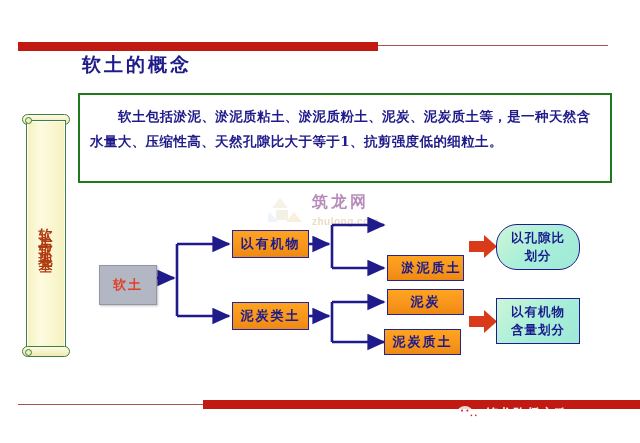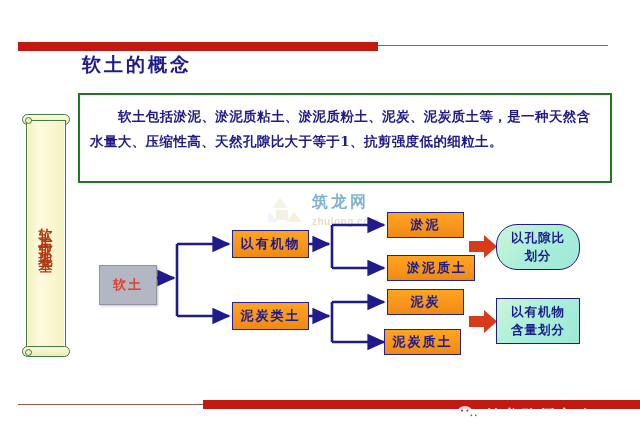--- a/index.html
+++ b/index.html
@@ -58,21 +58,21 @@
     font-size:13.5px;font-weight:bold;color:#1f1b8a;
     line-height:25px;text-indent:28px;letter-spacing:0.4px;
   }
 
   
   .wm{position:absolute;left:268px;top:190px;width:130px;height:46px;opacity:.5;pointer-events:none;}
   .wm-logo{position:absolute;left:0;top:6px;width:40px;height:30px;}
   .wm-txt{
     position:absolute;left:44px;top:2px;
     font-family:"DejaVu Serif","Liberation Serif",serif;
-    font-size:16px;font-weight:bold;color:#0369a1;letter-spacing:3px;white-space:nowrap;
+    font-size:16px;font-weight:bold;color:#701a75;letter-spacing:3px;white-space:nowrap;
   }
   .wm-sub{
     position:absolute;left:44px;top:26px;
     font-family:"Liberation Sans",sans-serif;
     font-size:10px;font-weight:bold;color:#d8b88a;letter-spacing:.5px;white-space:nowrap;
   }
 
   
   .fc{position:absolute;left:0;top:0;width:640px;height:443px;}
   .node{
@@ -95,21 +95,21 @@
     border:1px solid #1f1b8a;color:#1a1a8c;font-size:12.5px;
     line-height:18px;letter-spacing:1px;
   }
 
   
   .ftr-line{position:absolute;left:18px;top:404px;width:186px;height:1px;background:#a3554f;}
   .ftr-bar{position:absolute;left:203px;top:400px;width:437px;height:9px;background:#c01a12;}
   .ftr-brand{
     position:absolute;left:485px;top:405px;
     font-family:"DejaVu Sans","Liberation Sans",sans-serif;
-    font-size:17px;font-weight:bold;color:#ffffff;letter-spacing:1px;white-space:nowrap;
+    font-size:13px;font-weight:bold;color:#ffffff;letter-spacing:1px;white-space:nowrap;
     opacity:.92;
   }
   .ftr-wechat{position:absolute;left:455px;top:404px;width:26px;height:20px;opacity:.9;}
 </style>
 </head>
 <body>
 
 <div class="slide">
 
   <div class="hdr-bar"></div>
@@ -171,22 +171,21 @@
         <path d="M469,241 L484,241 L484,235 L497,246.5 L484,258 L484,252 L469,252 Z"></path>
         <path d="M469,316 L484,316 L484,310 L497,321.5 L484,333 L484,327 L469,327 Z"></path>
       </g>
     </svg>
 
     <div class="node n-gray" style="left:99px;top:265px;width:58px;height:40px;">软土</div>
 
     <div class="node n-orange" style="left:232px;top:230px;width:77px;height:28px;">以有机物</div>
     <div class="node n-orange" style="left:232px;top:302px;width:77px;height:28px;">泥炭类土</div>
 
-    <div class="node n-orange" style="left:387px;top:212px;width:77px;height:26px;">淤泥</div>
-    <div class="node n-orange" style="left:387px;top:255px;width:88px;height:26px;padding-left:12px;">淤泥质土</div>
+    <div class="node n-orange" style="left:387px;top:255px;width:77px;height:26px;padding-left:12px;">淤泥质土</div>
     <div class="node n-orange" style="left:387px;top:289px;width:77px;height:26px;">泥炭</div>
     <div class="node n-orange" style="left:384px;top:329px;width:77px;height:26px;">泥炭质土</div>
 
     <div class="node n-green" style="left:496px;top:224px;width:84px;height:46px;flex-direction:column;border-radius:21px;">
       <span>以孔隙比</span>
       <span>划分</span>
     </div>
     <div class="node n-green" style="left:496px;top:298px;width:84px;height:46px;flex-direction:column;">
       <span>以有机物</span>
       <span>含量划分</span>

